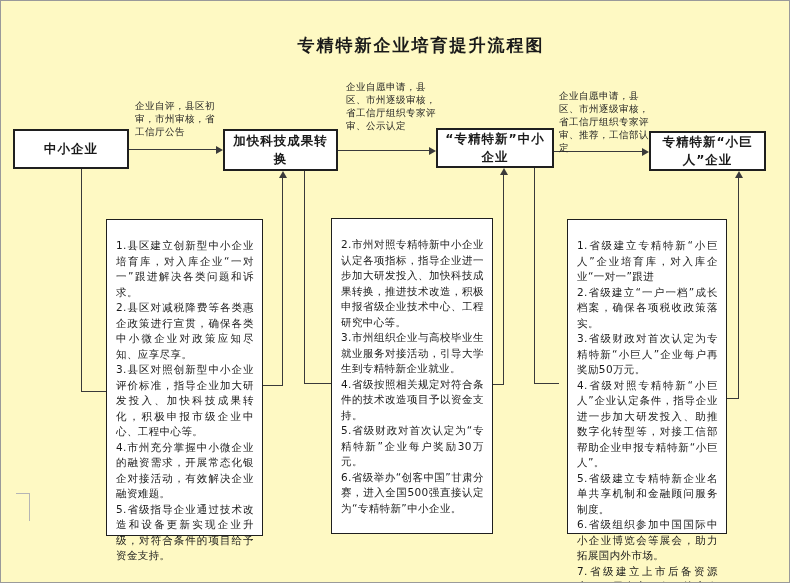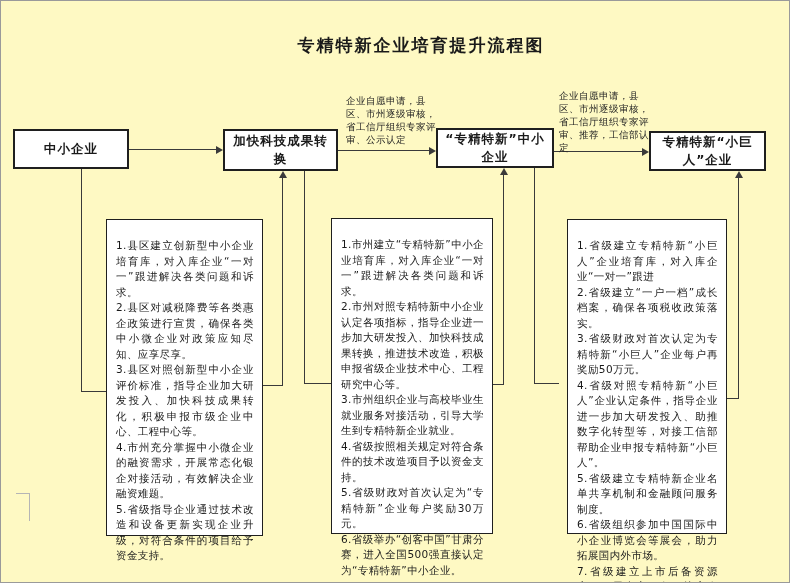--- a/index.html
+++ b/index.html
@@ -65,21 +65,22 @@
 
   <div class="hline" style="left:128px;top:148px;width:88px;"></div>
   <div class="arrow-right" style="left:215px;top:144.5px;"></div>
 
   <div class="hline" style="left:337px;top:149px;width:92px;"></div>
   <div class="arrow-right" style="left:428px;top:145.5px;"></div>
 
   <div class="hline" style="left:553px;top:150px;width:89px;"></div>
   <div class="arrow-right" style="left:641px;top:146.5px;"></div>
 
-  <div class="t-label" style="left:345px;top:93px;width:92px;">企业自愿申请，县区、市州逐级审核，省工信厅组织专家评审、公示认定</div>
+  <div class="t-label" style="left:134px;top:98px;width:88px;">企业自评，县区初审，市州审核，省工信厅公告</div>
+  <div class="t-label" style="left:345px;top:79px;width:92px;">企业自愿申请，县区、市州逐级审核，省工信厅组织专家评审、公示认定</div>
   <div class="t-label" style="left:558px;top:88px;width:92px;">企业自愿申请，县区、市州逐级审核，省工信厅组织专家评审、推荐，工信部认定</div>
 
   <div class="vline" style="left:80px;top:168px;height:222px;"></div>
   <div class="hline" style="left:80px;top:390px;width:25px;"></div>
 
   <div class="hline" style="left:262px;top:384px;width:20px;"></div>
   <div class="vline" style="left:281px;top:176px;height:209px;"></div>
   <div class="arrow-up" style="left:277.5px;top:170px;"></div>
 
   <div class="vline" style="left:303px;top:170px;height:212px;"></div>
@@ -101,21 +102,20 @@
 
   <div class="detail-box" style="left:105px;top:218px;width:157px;height:317px;">
     <p>1.县区建立创新型中小企业培育库，对入库企业“一对一”跟进解决各类问题和诉求。</p>
     <p>2.县区对减税降费等各类惠企政策进行宣贯，确保各类中小微企业对政策应知尽知、应享尽享。</p>
     <p>3.县区对照创新型中小企业评价标准，指导企业加大研发投入、加快科技成果转化，积极申报市级企业中心、工程中心等。</p>
     <p>4.市州充分掌握中小微企业的融资需求，开展常态化银企对接活动，有效解决企业融资难题。</p>
     <p>5.省级指导企业通过技术改造和设备更新实现企业升级，对符合条件的项目给予资金支持。</p>
   </div>
 
   <div class="detail-box" style="left:330px;top:217px;width:162px;height:316px;">
-    <p>1.市州建立“专精特新”中小企业培育库，对入库企业“一对一”跟进解决各类问题和诉求。</p>
     <p>2.市州对照专精特新中小企业认定各项指标，指导企业进一步加大研发投入、加快科技成果转换，推进技术改造，积极申报省级企业技术中心、工程研究中心等。</p>
     <p>3.市州组织企业与高校毕业生就业服务对接活动，引导大学生到专精特新企业就业。</p>
     <p>4.省级按照相关规定对符合条件的技术改造项目予以资金支持。</p>
     <p>5.省级财政对首次认定为“专精特新”企业每户奖励30万元。</p>
     <p>6.省级举办“创客中国”甘肃分赛，进入全国500强直接认定为“专精特新”中小企业。</p>
   </div>
 
   <div class="detail-box" style="left:558px;top:218px;width:160px;height:315px;margin-left:8px;">
     <p>1.省级建立专精特新“小巨人”企业培育库，对入库企业“一对一”跟进</p>
     <p>2.省级建立“一户一档”成长档案，确保各项税收政策落实。</p>

